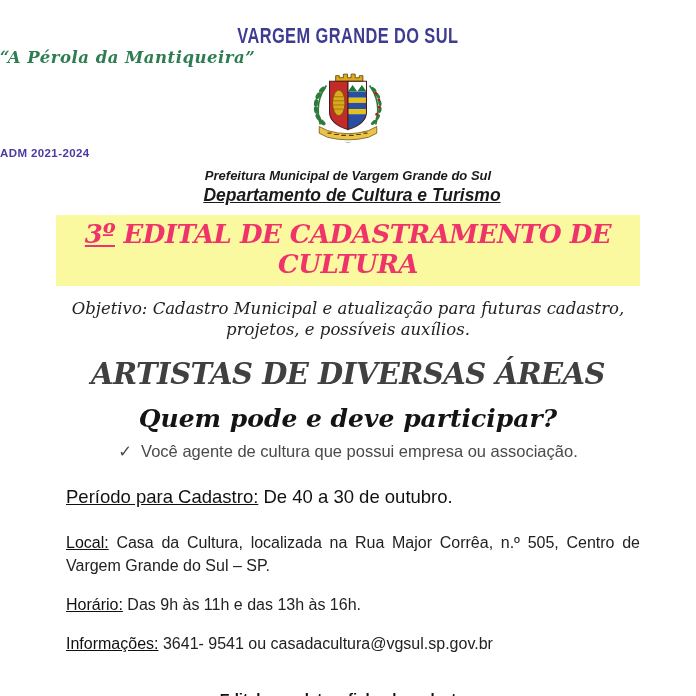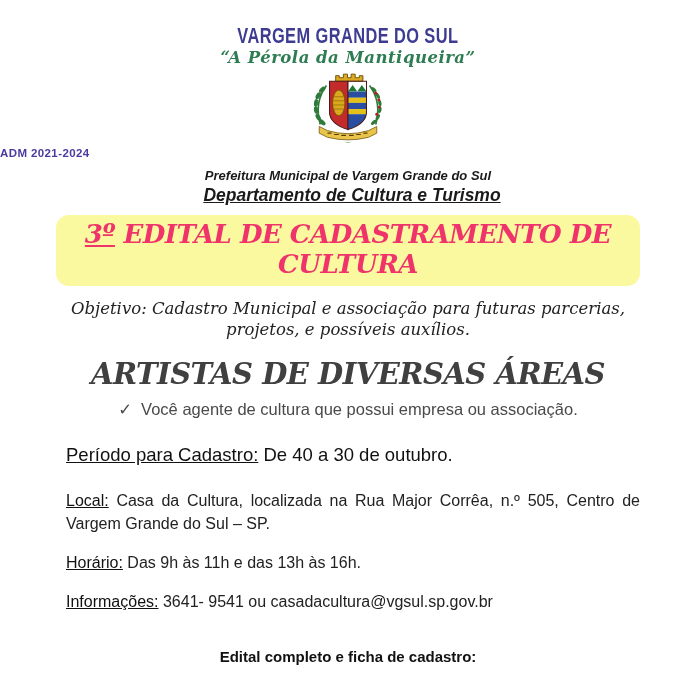--- a/index.html
+++ b/index.html
@@ -8,21 +8,21 @@
     font-family:"Liberation Sans",sans-serif;color:#1a1a1a;position:relative;
   }
   
   .logo-wrap{padding-top:24px;text-align:center;}
   .logo-city{
     display:inline-block;font-weight:800;font-size:20px;letter-spacing:.5px;
     transform:scale(.82,1.12);transform-origin:center;
     font-family:"Liberation Sans",sans-serif;
   }
   .logo-slogan{
-    text-align:center;font-family:"DejaVu Serif",serif;font-style:italic;
+    text-align:left;font-family:"DejaVu Serif",serif;font-style:italic;
     font-weight:bold;font-size:16.5px;margin-top:1px;letter-spacing:.5px;
   }
   .crest{text-align:center;margin-top:2px;line-height:0;}
   .adm{
     text-align:left;font-weight:bold;font-size:11.5px;letter-spacing:.4px;
     margin-top:2px;
   }
   
   .hdr1{text-align:center;font-weight:bold;font-style:italic;font-size:13px;margin-top:9px;}
   .hdr2{text-align:center;font-weight:bold;font-style:italic;font-size:17.5px;
@@ -128,28 +128,29 @@
       <path d="M30 62.5 h4 M36.5 63.8 h4.5 M43.5 64.6 h4.5 M51 64.6 h4.5 M58 63.8 h4.5 M65 62.5 h4" stroke="#5a3a00" stroke-width="1.1"></path>
 
       <path d="M46 70 q4 3.2 8 0 q-4 4.2 -8 0" fill="#2f7a3a"></path>
     </svg>
   </div>
   <div class="adm" style="color: rgb(75, 58, 160);">ADM 2021-2024</div>
 
   <div class="hdr1">Prefeitura Municipal de Vargem Grande do Sul</div>
   <div class="hdr2">Departamento de Cultura e Turismo</div>
 
-  <div class="title-bar" style="color: rgb(239, 51, 107); background-color: rgb(251, 249, 160); border-radius: 13px;">
+  <div class="title-bar" style="color: rgb(239, 51, 107); background-color: rgb(251, 249, 160);">
     <span class="title-prefix">3º</span><span> EDITAL DE CADASTRAMENTO DE CULTURA</span>
   </div>
 
-  <div class="objective">Objetivo: Cadastro Municipal e associação para futuras parcerias, projetos, e possíveis auxílios.</div>
+  <div class="objective">Objetivo: Cadastro Municipal e atualização para futuras cadastro, projetos, e possíveis auxílios.</div>
 
   <div class="audience" style="color: #404040;">ARTISTAS DE DIVERSAS ÁREAS</div>
 
+  <div class="question">Quem pode e deve participar?</div>
   <div class="check-line" style="color: rgb(74, 74, 74);">
     <span class="check-icon">✓</span><span>Você agente de cultura que possui empresa ou associação.</span>
   </div>
 
   <p class="row row-periodo">
     <span class="lbl">Período para Cadastro:</span><span> De 40 a 30 de outubro.</span>
   </p>
   <p class="row row-local">
     <span class="lbl">Local:</span><span> Casa da Cultura, localizada na Rua Major Corrêa, n.º 505, Centro de Vargem Grande do Sul – SP.</span>
   </p>

